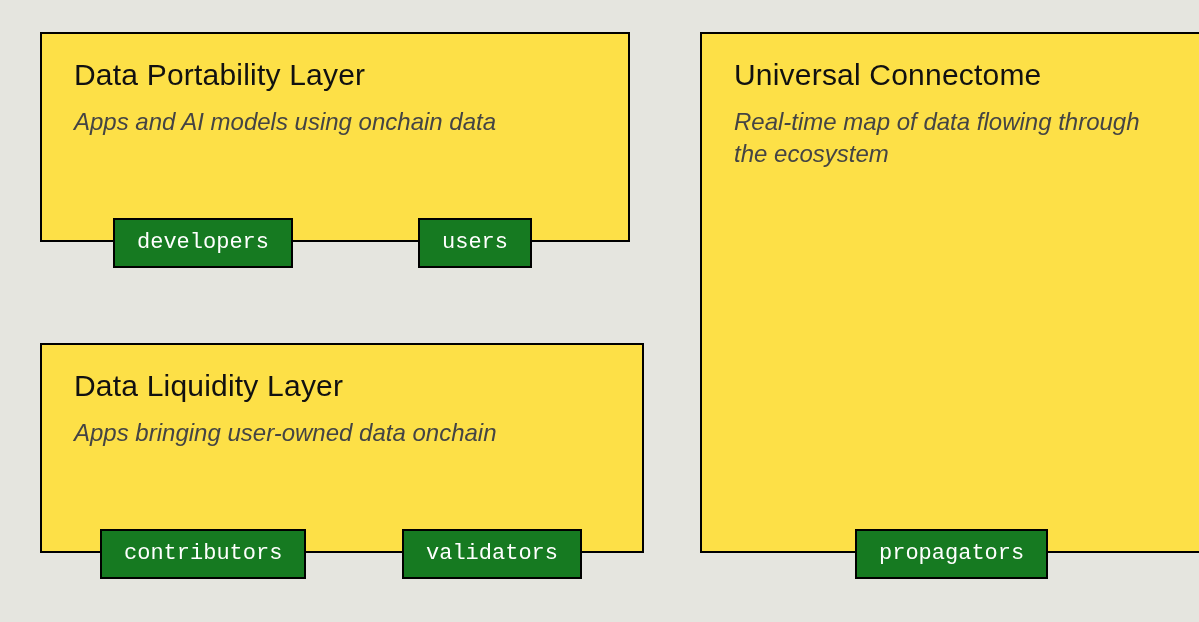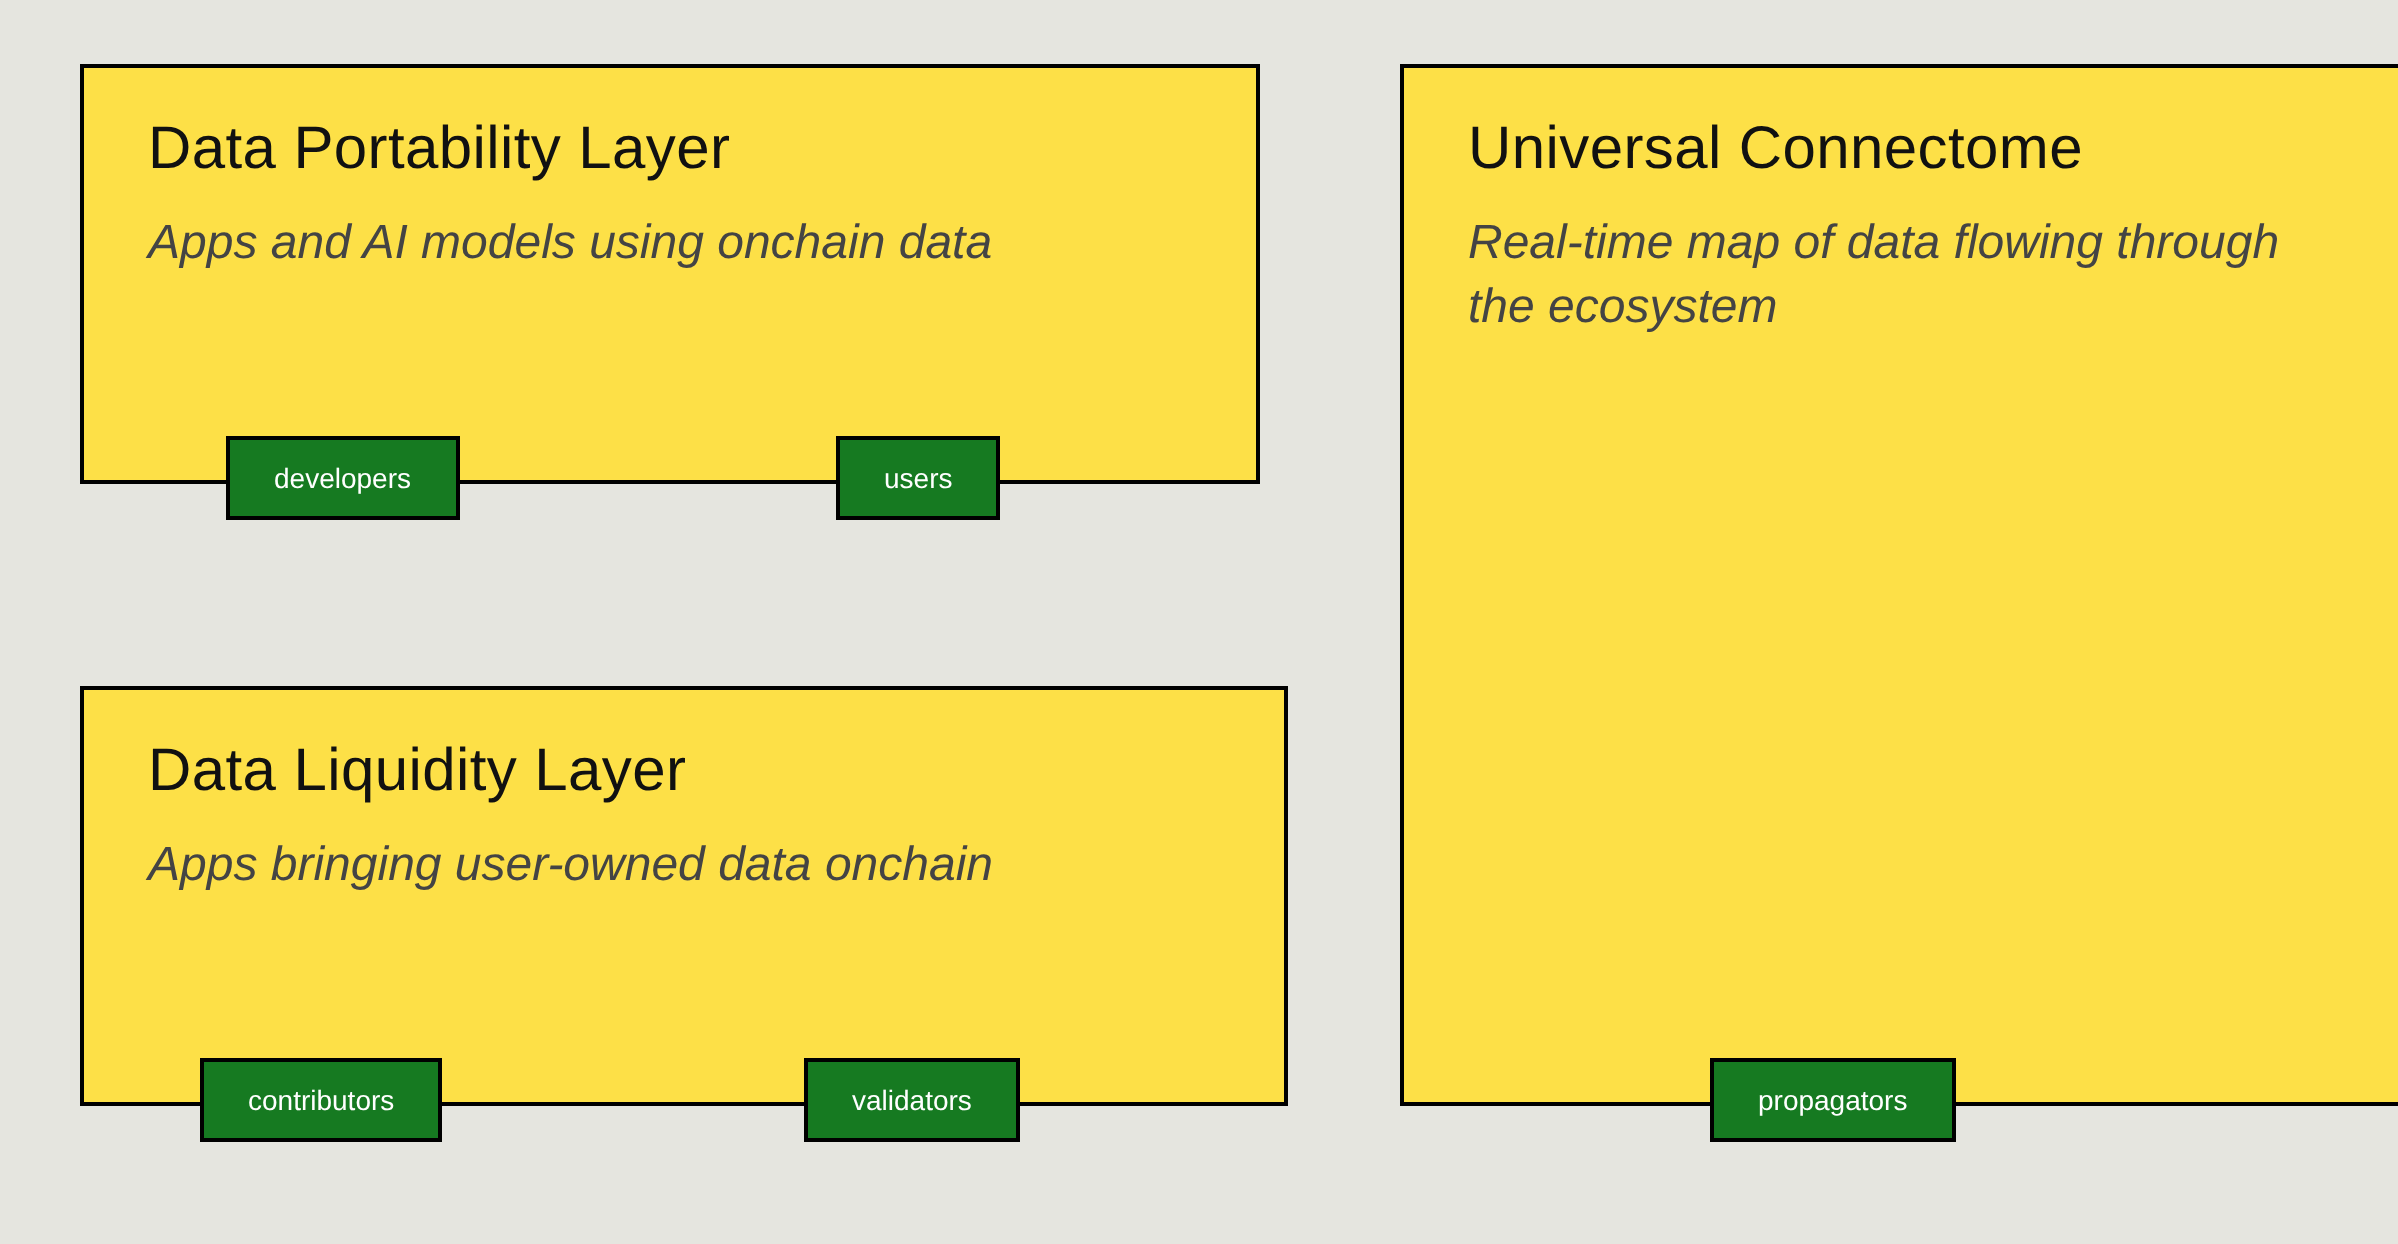--- a/index.html
+++ b/index.html
@@ -35,25 +35,26 @@
     font-size: 24px;
     font-style: italic;
     color: #444;
     line-height: 1.35;
   }
   .tag {
     position: absolute;
     background: #167a21;
     border: 2px solid #000;
     color: #fff;
-    font-size: 14px;
+    font-size: 22px;
     line-height: 1;
     padding: 12px 22px;
     text-align: center;
     white-space: nowrap;
+    font-family: Liberation Mono, monospace;
   }
 </style>
 </head>
 <body>
 
 <div class="canvas">
 
   <div class="panel" style="left:40px; top:32px; width:590px; height:210px;">
     <div class="panel-title">Data Portability Layer</div>
     <div class="panel-desc">Apps and AI models using onchain data</div>

